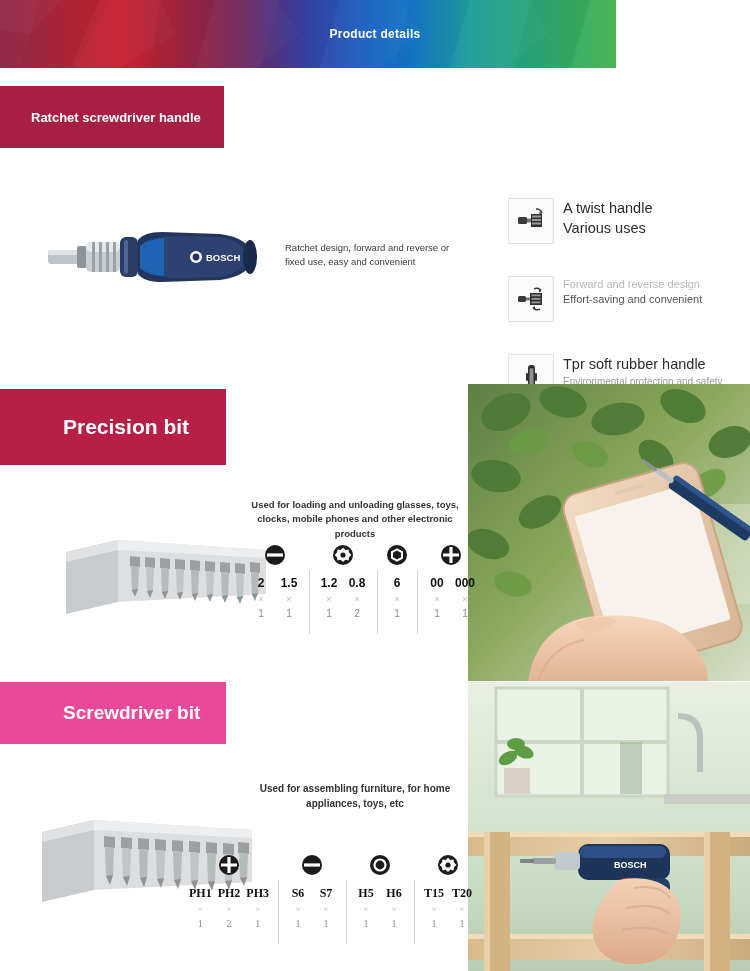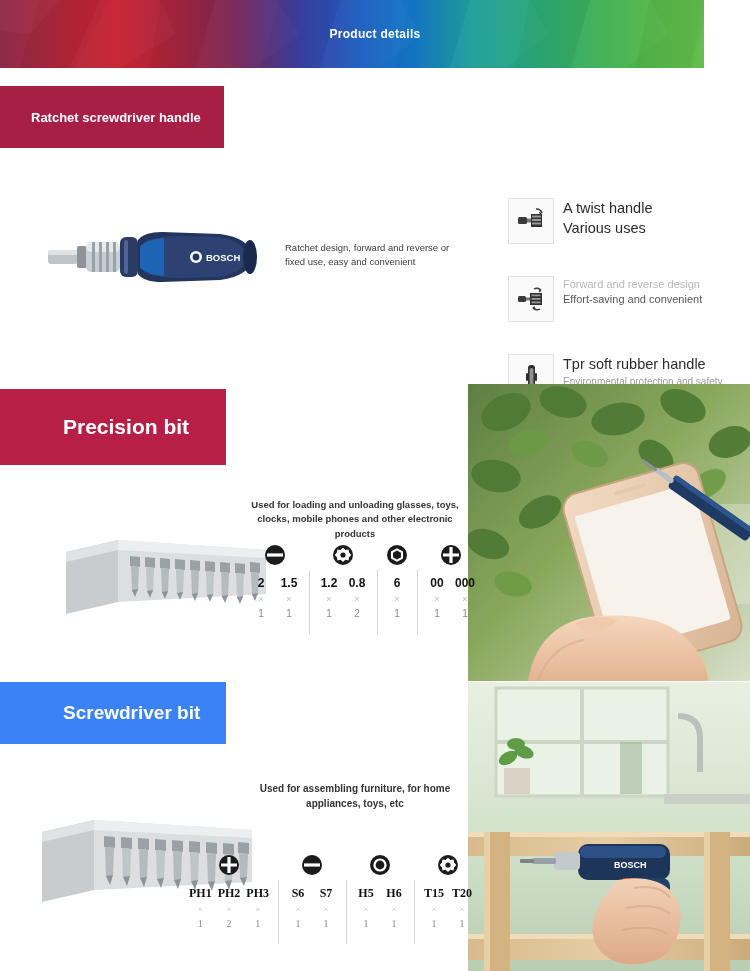--- a/index.html
+++ b/index.html
@@ -12,21 +12,21 @@
     height: 971px;
     position: relative;
     font-family: "Liberation Sans", sans-serif;
     overflow: hidden;
   }
 
   
   .header {
     position: absolute;
     left: 0; top: 0;
-    width: 704px; height: 68px;
+    width: 616px; height: 68px;
     overflow: hidden;
   }
   .header-bg {
     position: absolute;
     left: 0; top: 0;
     width: 750px; height: 68px;
     background: linear-gradient(90deg,
       #8e2b4a 0%, #b3263a 9%, #c72230 16%,
       #a8243e 23%, #7a2755 31%,
       #3a3fa0 40%, #1f5fc0 48%, #1577c9 55%,
@@ -63,21 +63,21 @@
     padding-left: 31px; box-sizing: border-box;
   }
   .ribbon.r2 {
     left: 0; top: 389px; width: 226px; height: 76px;
     background: #b81f46;
     font-size: 21px; font-weight: bold;
     padding-left: 63px; box-sizing: border-box;
   }
   .ribbon.r3 {
     left: 0; top: 682px; width: 226px; height: 62px;
-    background: #3b82f6;
+    background: #ec4899;
     font-size: 19px; font-weight: bold;
     padding-left: 63px; box-sizing: border-box;
   }
 
   
   .handle-img {
     position: absolute;
     left: 44px; top: 222px;
     width: 220px; height: 70px;
   }

